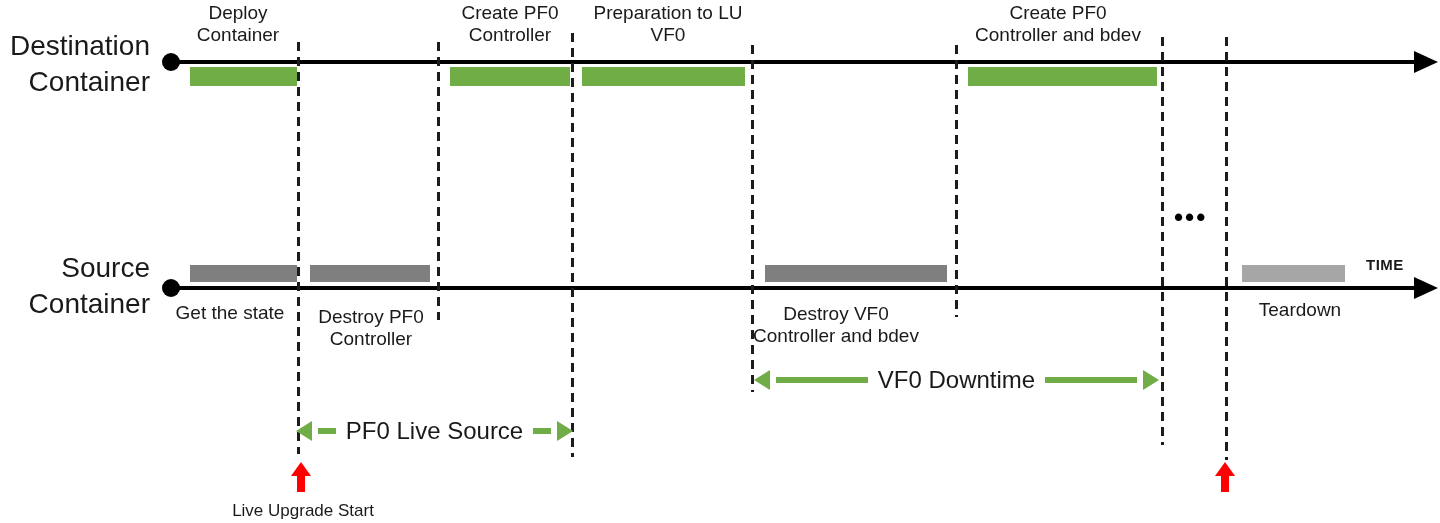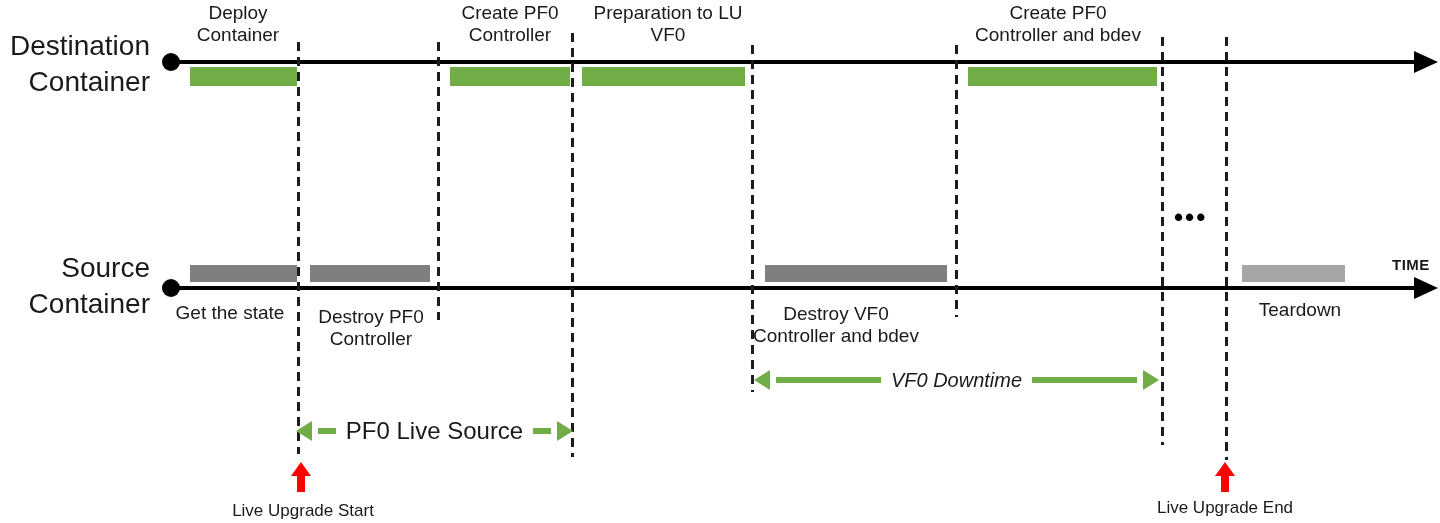--- a/index.html
+++ b/index.html
@@ -32,26 +32,26 @@
   }
   .dash{
     position:absolute; width:3px;
     background:repeating-linear-gradient(180deg, #1c1c1c 0 9px, transparent 9px 15px);
   }
   .span-arrow{position:absolute; display:flex; align-items:center; gap:6px; height:28px;}
   .shaft{flex:1; height:6px; background:var(--arrow-green);}
   .ah-left{width:0;height:0;border-top:10px solid transparent;border-bottom:10px solid transparent;border-right:16px solid var(--arrow-green);}
   .ah-right{width:0;height:0;border-top:10px solid transparent;border-bottom:10px solid transparent;border-left:16px solid var(--arrow-green);}
   .span-label{font-size:24px; white-space:nowrap; padding:0 4px; color:var(--text);}
-  .span-label.mid{font-size:20px;font-style:italic;}
+  .span-label.mid{font-size:24px;}
   .red-marker{position:absolute; width:20px; display:flex; flex-direction:column; align-items:center;}
   .red-head{width:0;height:0;border-left:10px solid transparent;border-right:10px solid transparent;border-bottom:14px solid var(--marker-red);}
   .red-stem{width:8px;height:16px;background:var(--marker-red);}
   .marker-label{position:absolute; text-align:center; font-size:17px; color:var(--text); white-space:nowrap;}
-  .time-label{position:absolute; font-size:15px; font-weight:bold; letter-spacing:0.5px; color:var(--text);margin-left:26px;}
+  .time-label{position:absolute; font-size:15px; font-weight:bold; letter-spacing:0.5px; color:var(--text);}
   .ellipsis{position:absolute; font-size:26px; font-weight:bold; letter-spacing:2px; line-height:26px; color:var(--line-black);}
 </style>
 </head>
 <body>
 
 <div class="stage">
 
   <div class="row-label" style="left:2px;top:28px;width:148px">Destination
 Container</div>
   <div class="row-label" style="left:8px;top:250px;width:142px">Source
@@ -123,15 +123,14 @@
   <div class="red-marker" style="left:291px;top:462px">
     <div class="red-head"></div>
     <div class="red-stem"></div>
   </div>
   <div class="red-marker" style="left:1215px;top:462px">
     <div class="red-head"></div>
     <div class="red-stem"></div>
   </div>
 
   <div class="marker-label" style="left:203px;top:501px;width:200px">Live Upgrade Start</div>
-  <div class="marker-label" style="left:1125px;top:498px;width:200px">Live Upgrade End</div>
 
 </div>
 
 </body></html>

